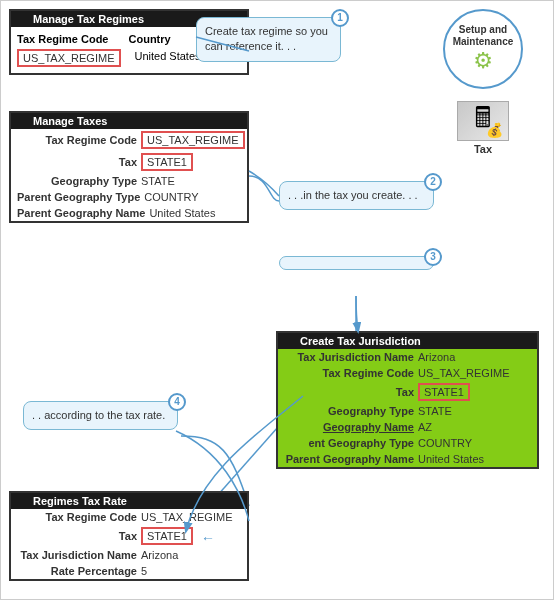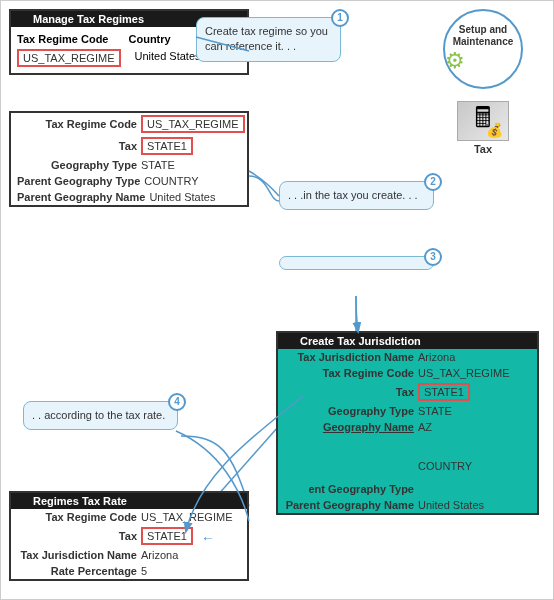--- a/index.html
+++ b/index.html
@@ -124,20 +124,21 @@
     .setup-icon {
       position: absolute;
       top: 8px;
       right: 30px;
       width: 80px;
       height: 80px;
       border: 2px solid #5599cc;
       border-radius: 50%;
       display: flex;
       flex-direction: column;
+      align-items: center;
       justify-content: center;
       background: #fff;
     }
     .setup-icon-text {
       font-size: 10px;
       font-weight: bold;
       color: #333;
       text-align: center;
       line-height: 1.2;
     }
@@ -172,21 +173,21 @@
       margin-top: 2px;
     }
 
     
     .create-tax-jurisdiction {
       position: absolute;
       top: 330px;
       left: 275px;
       width: 263px;
       border: 2px solid #333;
-      background: #14b8a6;
+      background: #84cc16;
     }
 
     
     .create-tax-rate {
       position: absolute;
       top: 490px;
       left: 8px;
       width: 240px;
       border: 2px solid #333;
       background: #fff;
@@ -255,20 +256,21 @@
         <span>Country</span>
       </div>
       <div class="data-row">
         <span class="highlight-cell">US_TAX_REGIME</span>
         <span class="plain-cell">United States</span>
       </div>
     </div>
   </div>
 
   <div class="manage-taxes">
+    <div class="box-title">Manage Taxes</div>
     <div class="field-row">
       <span class="field-label">Tax Regime Code</span>
       <span class="field-value highlighted">US_TAX_REGIME</span>
     </div>
     <div class="field-row">
       <span class="field-label">Tax</span>
       <span class="field-value highlighted">STATE1</span>
     </div>
     <div class="field-row">
       <span class="field-label">Geography Type</span>
@@ -335,21 +337,21 @@
     </div>
     <div class="field-row">
       <span class="field-label" style="min-width:130px;">Geography Type</span>
       <span class="field-value">STATE</span>
     </div>
     <div class="field-row">
       <span class="field-label" style="min-width:130px;text-decoration:underline;">Geography Name</span>
       <span class="field-value">AZ</span>
     </div>
     <div class="field-row">
-      <span class="field-label" style="min-width:130px;margin-top:46px;">ent Geography Type</span>
+      <span class="field-label" style="min-width:130px;">ent Geography Type</span>
       <span class="field-value">COUNTRY</span>
     </div>
     <div class="field-row">
       <span class="field-label" style="min-width:130px;">Parent Geography Name</span>
       <span class="field-value">United States</span>
     </div>
   </div>
 
   <div class="create-tax-rate">
     <div class="box-title">Regimes Tax Rate</div>

